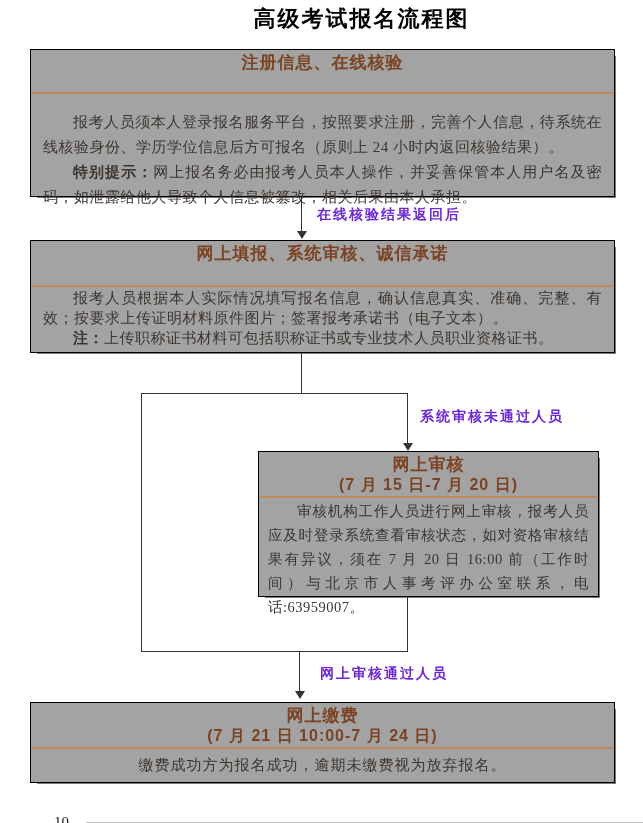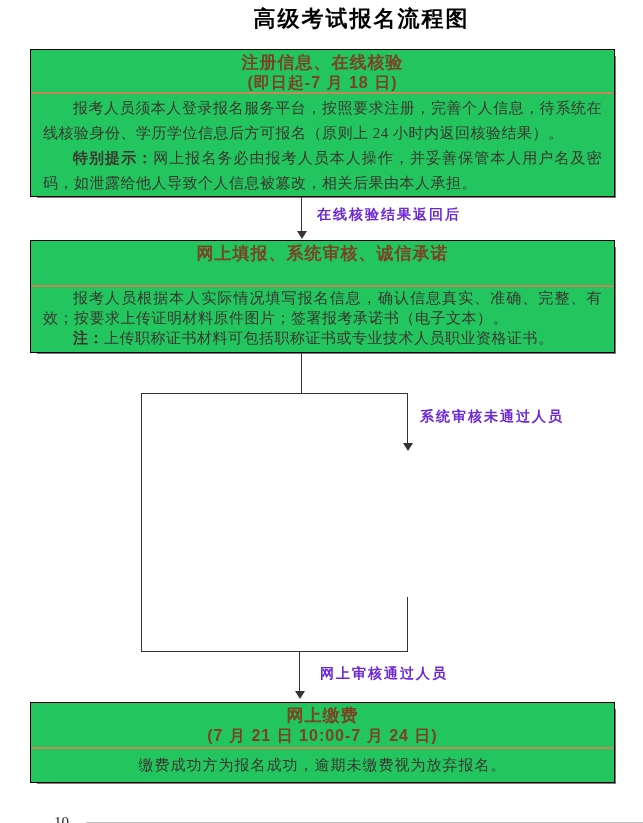--- a/index.html
+++ b/index.html
@@ -9,39 +9,39 @@
     font-family:"Liberation Serif","DejaVu Serif",serif;
   }
   .title{
     position:absolute;top:4px;left:0;width:100%;margin:0;
     text-align:center;font-size:22px;font-weight:bold;color:#000;
     letter-spacing:2px;
     font-family:"Liberation Sans","DejaVu Sans",sans-serif;
     padding-left:40px;
   }
   .box{
-    position:absolute;box-sizing:border-box;background:#22c55e;
+    position:absolute;box-sizing:border-box;background:#a3a3a3;
     border:1px solid #000;
     box-shadow:4px 4px 0 -3px #7a7a7a;
   }
   .box-header{
     text-align:center;font-weight:bold;color:#7b4321;
     border-bottom:2px solid #c08a5a;
     font-family:"Liberation Sans","DejaVu Sans",sans-serif;
   }
   .box-header .hline1{font-size:17px;line-height:21px;padding-top:2px;letter-spacing:1px;}
   .box-header .hline2{font-size:16px;line-height:20px;letter-spacing:1px;}
   .box-body{color:#3c3530;}
   .box-body p{margin:0;text-indent:2em;text-align:justify;letter-spacing:0.5px;}
   .box-body b{color:#3c3530;font-family:Liberation Serif, serif;}
 
   
   #box1{left:30px;top:49px;width:585px;height:148px;}
   #box1 .box-header{height:42px;}
-  #box1 .box-body{padding:2px 12px 0 12px;font-size:15px;line-height:25px;}
+  #box1 .box-body{padding:16px 12px 0 12px;font-size:15px;line-height:25px;}
 
   
   #box2{left:30px;top:240px;width:585px;height:113px;}
   #box2 .box-header{height:44px;}
   #box2 .box-body{padding:1px 12px 0 12px;font-size:15px;line-height:20px;}
 
   
   #box3{left:258px;top:451px;width:341px;height:146px;}
   #box3 .box-header{height:44px;}
   #box3 .box-body{padding:1px 9px 0 9px;font-size:14.5px;line-height:24px;}
@@ -75,21 +75,20 @@
 </head>
 <body>
 
 <div class="page">
 
   <h1 class="title">高级考试报名流程图</h1>
 
   <div class="box" id="box1">
     <div class="box-header">
       <div class="hline1">注册信息、在线核验</div>
-      <div class="hline2">(即日起-7 月 18 日)</div>
     </div>
     <div class="box-body">
       <p><b></b><span>报考人员须本人登录报名服务平台，按照要求注册，完善个人信息，待系统在线核验身份、学历学位信息后方可报名（原则上 24 小时内返回核验结果）。</span></p>
       <p><b>特别提示：</b><span>网上报名务必由报考人员本人操作，并妥善保管本人用户名及密码，如泄露给他人导致个人信息被篡改，相关后果由本人承担。</span></p>
     </div>
   </div>
 
   <div class="vline" style="left:301px;top:197px;height:34px;"></div>
   <div class="arrow-down" style="left:297px;top:231px;"></div>
   <div class="flow-label" style="left:317px;top:206px;">在线核验结果返回后</div>
@@ -104,20 +103,29 @@
     </div>
   </div>
 
   <div class="vline" style="left:301px;top:353px;height:41px;"></div>
   <div class="hline" style="left:141px;top:393px;width:267px;"></div>
   <div class="vline" style="left:141px;top:393px;height:259px;"></div>
   <div class="vline" style="left:407px;top:393px;height:50px;"></div>
   <div class="arrow-down" style="left:403px;top:443px;"></div>
   <div class="flow-label" style="left:420px;top:408px;">系统审核未通过人员</div>
 
+  <div class="box" id="box3">
+    <div class="box-header">
+      <div class="hline1">网上审核</div>
+      <div class="hline2">(7 月 15 日-7 月 20 日)</div>
+    </div>
+    <div class="box-body">
+      <p><b></b><span>审核机构工作人员进行网上审核，报考人员应及时登录系统查看审核状态，如对资格审核结果有异议，须在 7 月 20 日 16:00 前（工作时间）与北京市人事考评办公室联系，电话:63959007。</span></p>
+    </div>
+  </div>
 
   <div class="vline" style="left:407px;top:597px;height:55px;"></div>
   <div class="hline" style="left:141px;top:651px;width:267px;"></div>
   <div class="vline" style="left:299px;top:651px;height:41px;"></div>
   <div class="arrow-down" style="left:295px;top:691px;"></div>
   <div class="flow-label" style="left:320px;top:665px;">网上审核通过人员</div>
 
   <div class="box" id="box4">
     <div class="box-header">
       <div class="hline1">网上缴费</div>

